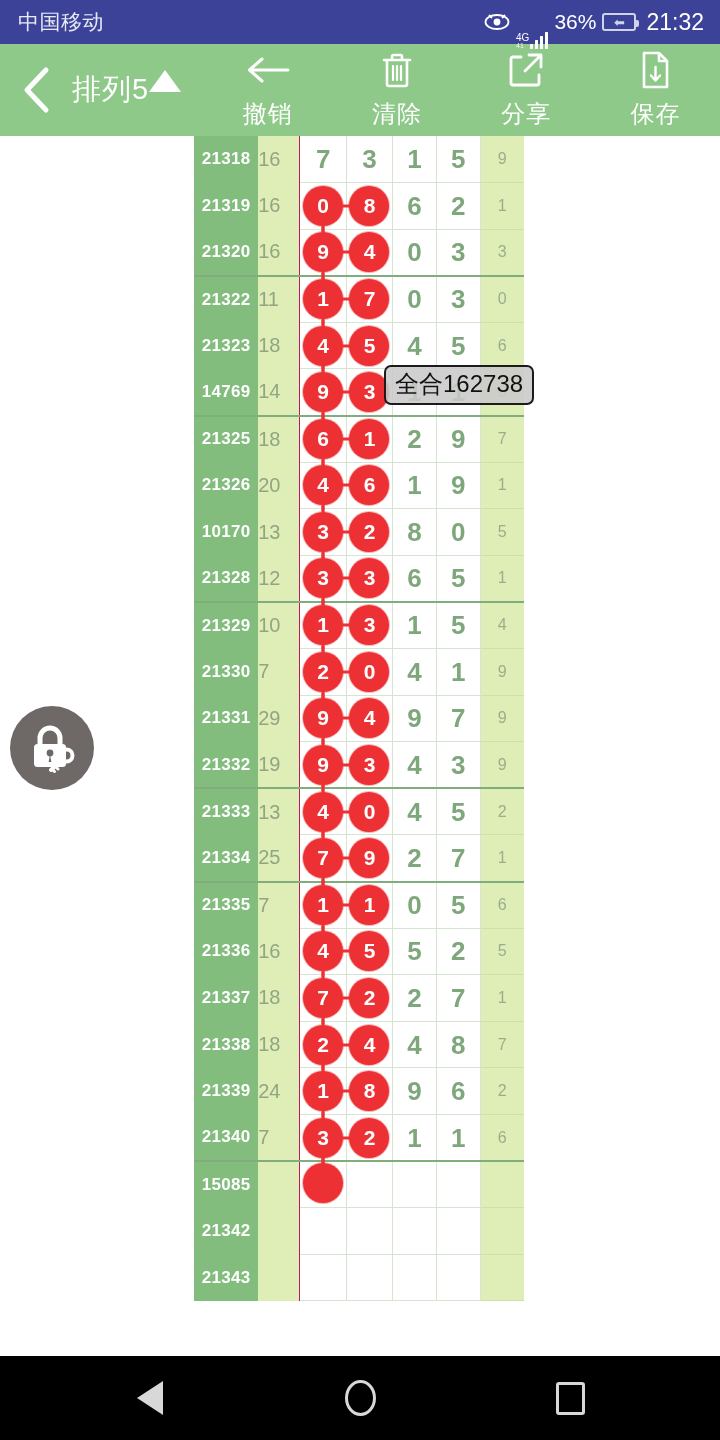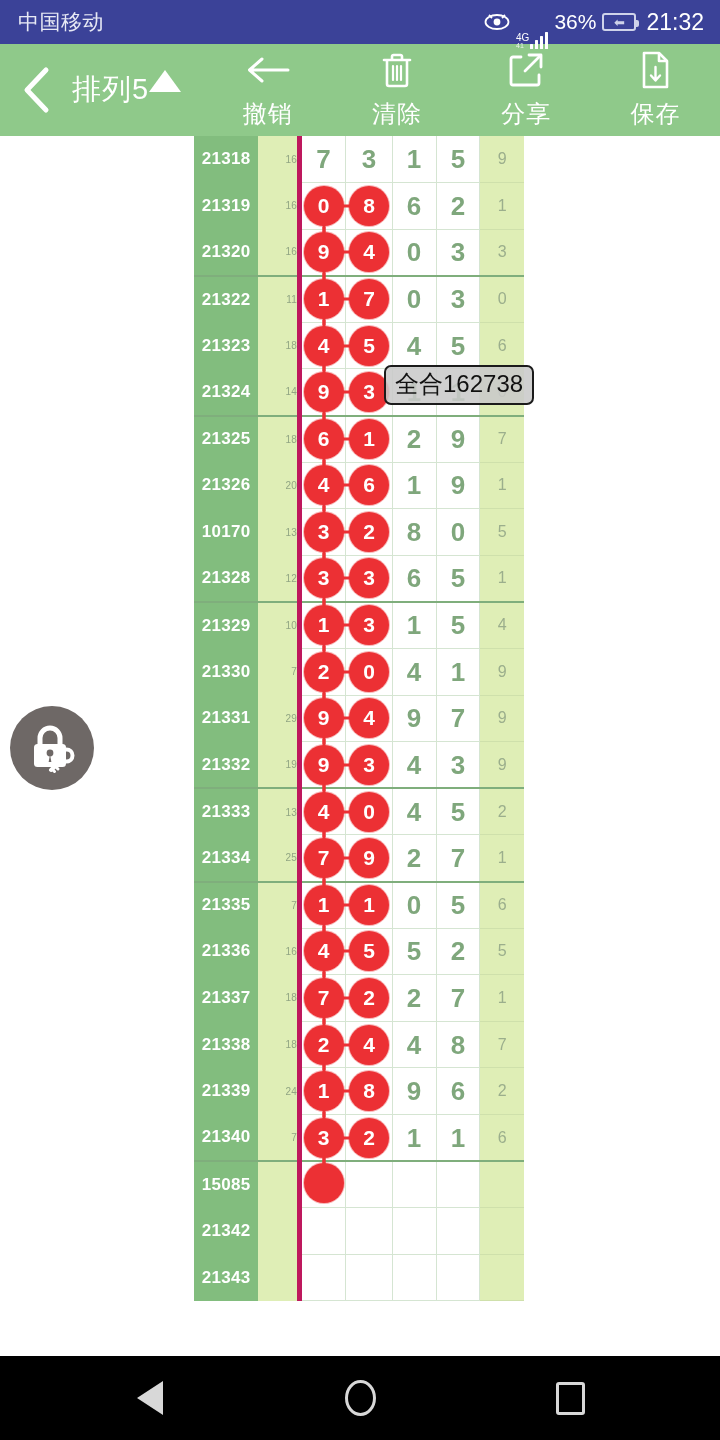--- a/index.html
+++ b/index.html
@@ -77,22 +77,22 @@
   .table td { padding: 0; }
   .row { height: 46.6px; }
   .row.grp { border-bottom: 2px solid #7fae7c; }
   .c-issue {
     width: 66px; background: #82bd7e; color: #ffffff;
     font-size: 17px; font-weight: bold; text-align: center; vertical-align: middle;
     letter-spacing: .3px;
   }
   .c-sum {
     width: 44px; background: #dfeeb6; color: #91a583;
-    font-size: 10px; text-align: right; vertical-align: middle;
-    border-right: 5px solid #be185d;
+    font-size: 20px; text-align: left; vertical-align: middle;
+    border-right: 1px solid #be185d;
   }
   .c-ball {
     width: 47px; background: #ffffff; text-align: center; vertical-align: middle;
     border-right: 1px solid #d5e5d2; border-bottom: 1px solid #d5e5d2;
     position: relative;
   }
   .c-ball.first { border-left: 1px solid #9cc497; }
   .c-tail {
     width: 48px; background: #dfeeb6; color: #9bae8c;
     font-size: 16px; text-align: center; vertical-align: middle;
@@ -284,21 +284,21 @@
           <tr class="row">
             <td class="c-issue">21323</td>
             <td class="c-sum">18</td>
             <td class="c-ball first"><span class="ball">4</span><span class="lnk-h"></span><span class="lnk-v-dn"></span><span class="lnk-v-up"></span></td>
             <td class="c-ball"><span class="ball">5</span></td>
             <td class="c-ball"><span class="num">4</span></td>
             <td class="c-ball"><span class="num">5</span></td>
             <td class="c-tail">6</td>
           </tr>
           <tr class="row grp">
-            <td class="c-issue">21324</td>
+            <td class="c-issue">14769</td>
             <td class="c-sum">14</td>
             <td class="c-ball first"><span class="ball">9</span><span class="lnk-h"></span><span class="lnk-v-dn"></span><span class="lnk-v-up"></span></td>
             <td class="c-ball"><span class="ball">3</span></td>
             <td class="c-ball"><span class="num">1</span></td>
             <td class="c-ball"><span class="num">1</span></td>
             <td class="c-tail">0</td>
           </tr>
           <tr class="row">
             <td class="c-issue">21325</td>
             <td class="c-sum">18</td>

